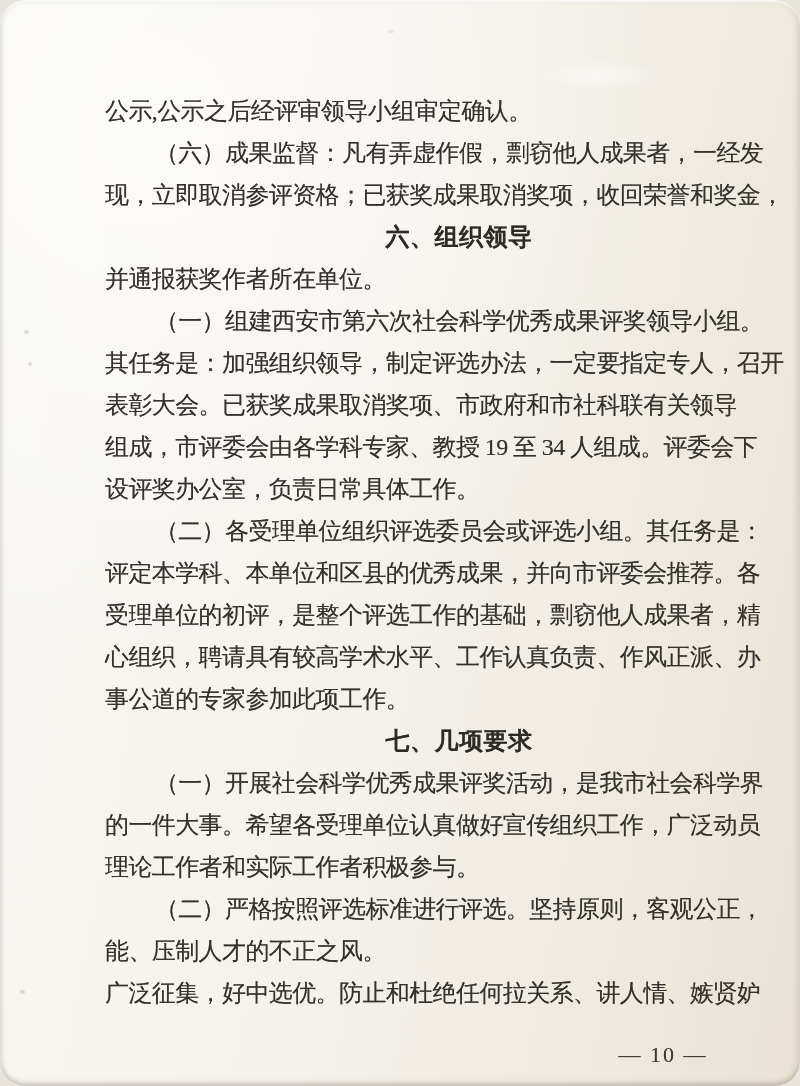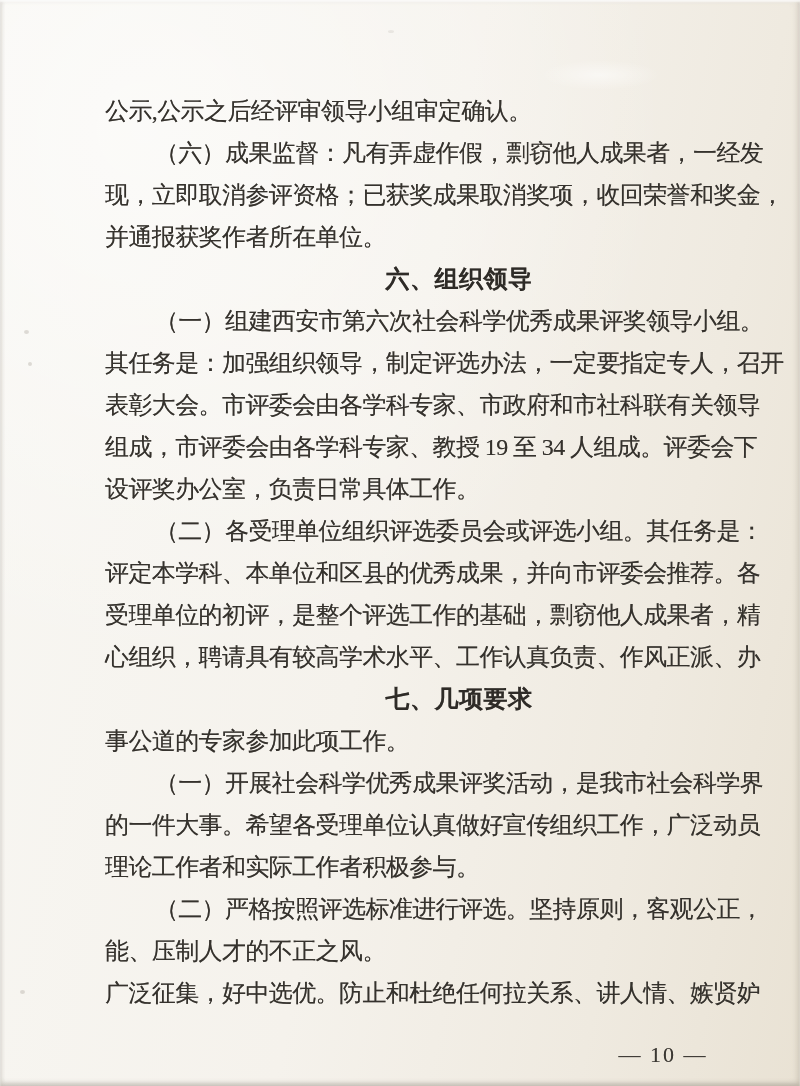--- a/index.html
+++ b/index.html
@@ -16,20 +16,21 @@
     background:
       radial-gradient(120% 90% at 18% 12%, rgba(255,255,255,0.55) 0%, rgba(255,255,255,0) 55%),
       linear-gradient(101deg, #f8f7f3 0%, #f5f2ec 48%, #efeae0 78%, #e9e2d4 100%);
     box-shadow:
       inset 0 2px 2px rgba(255,255,255,0.8),
       inset -3px 0 6px rgba(150,140,120,0.18),
       inset 2px 0 4px rgba(160,155,145,0.14),
       inset 0 -3px 5px rgba(110,102,88,0.28);
     font-family: "Liberation Serif", "DejaVu Serif", serif;
     color: #35322d;
+    border-radius: 25px;
   }
   .text-block {
     position: absolute;
     top: 90px;
     left: 105px;
     width: 660px;
   }
   .line {
     height: 42px;
     line-height: 42px;
@@ -87,33 +88,33 @@
   <div class="crease"></div>
   <div class="speck s1"></div>
   <div class="speck s2"></div>
   <div class="speck s3"></div>
   <div class="speck s4"></div>
 
   <div class="text-block">
     <div class="line">公示,公示之后经评审领导小组审定确认。</div>
     <div class="line indent">（六）成果监督：凡有弄虚作假，剽窃他人成果者，一经发</div>
     <div class="line">现，立即取消参评资格；已获奖成果取消奖项，收回荣誉和奖金，</div>
+    <div class="line indent heading">六、组织领导</div>
     <div class="line">并通报获奖作者所在单位。</div>
-    <div class="line indent heading">六、组织领导</div>
     <div class="line indent">（一）组建西安市第六次社会科学优秀成果评奖领导小组。</div>
     <div class="line">其任务是：加强组织领导，制定评选办法，一定要指定专人，召开</div>
-    <div class="line">表彰大会。市评委会由各学科专家、市政府和市社科联有关领导</div>
+    <div class="line">表彰大会。已获奖成果取消奖项、市政府和市社科联有关领导</div>
     <div class="line">组成，市评委会由各学科专家、教授 19 至 34 人组成。评委会下</div>
     <div class="line">设评奖办公室，负责日常具体工作。</div>
     <div class="line indent">（二）各受理单位组织评选委员会或评选小组。其任务是：</div>
     <div class="line">评定本学科、本单位和区县的优秀成果，并向市评委会推荐。各</div>
     <div class="line">受理单位的初评，是整个评选工作的基础，剽窃他人成果者，精</div>
     <div class="line">心组织，聘请具有较高学术水平、工作认真负责、作风正派、办</div>
+    <div class="line">事公道的专家参加此项工作。</div>
     <div class="line indent heading">七、几项要求</div>
-    <div class="line">事公道的专家参加此项工作。</div>
     <div class="line indent">（一）开展社会科学优秀成果评奖活动，是我市社会科学界</div>
     <div class="line">的一件大事。希望各受理单位认真做好宣传组织工作，广泛动员</div>
     <div class="line">理论工作者和实际工作者积极参与。</div>
     <div class="line indent">（二）严格按照评选标准进行评选。坚持原则，客观公正，</div>
     <div class="line">能、压制人才的不正之风。</div>
     <div class="line">广泛征集，好中选优。防止和杜绝任何拉关系、讲人情、嫉贤妒</div>
   </div>
 
   <div class="page-number">— 10 —</div>
 

